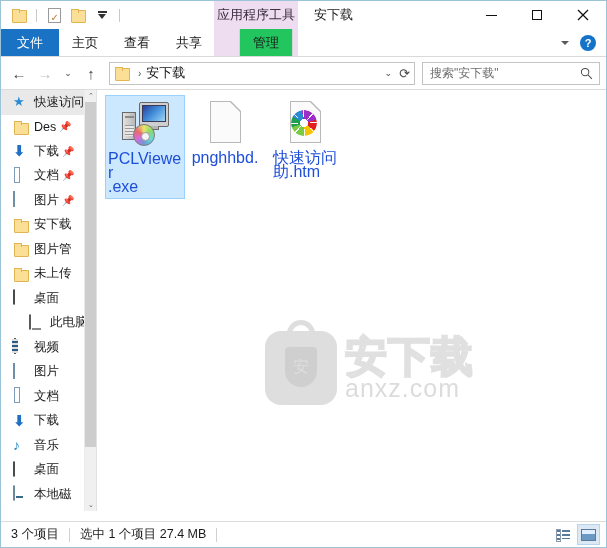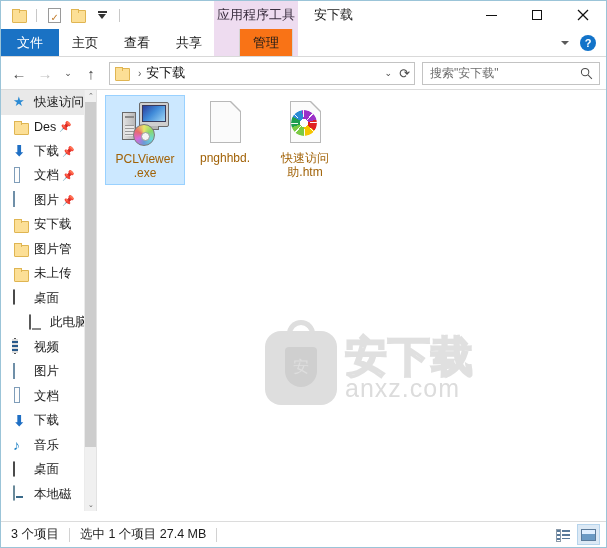--- a/index.html
+++ b/index.html
@@ -113,21 +113,21 @@
     padding: 0 13px;
     font-size: 13px; color: #1a1a1a;
     height: 27px;
     white-space: nowrap;
   }
   .tab.file {
     background: #1a72c4; color: #ffffff;
     padding: 0 16px;
   }
   .tab.selected {
-    background: #f97316;
+    background: #22c55e;
     border-left: 1px solid #d4d4d4;
     border-right: 1px solid #d4d4d4;
     color: #1a1a1a;
   }
   #ribbon-right {
     position: absolute; right: 4px; top: 0;
     height: 27px; display: flex; align-items: center; gap: 7px;
   }
   .chev-down {
     width: 0; height: 0;
@@ -370,21 +370,21 @@
   }
   .file-item.selected {
     background: #cce8ff;
     border: 1px solid #99d1ff;
   }
   .file-ico-wrap {
     width: 48px; height: 48px; position: relative;
     margin-bottom: 4px;
   }
   .file-name {
-    font-size: 12px; color: #a16207; text-align: center;
+    font-size: 16px; color: #1d4ed8; text-align: left;
     line-height: 14px; word-break: break-all;
   }
 
   
   .exe-ico .monitor {
     position: absolute; right: 0px; top: 2px;
     width: 30px; height: 25px;
     background: #cfcfcf; border: 1px solid #6a6a6a;
     border-radius: 2px;
   }

